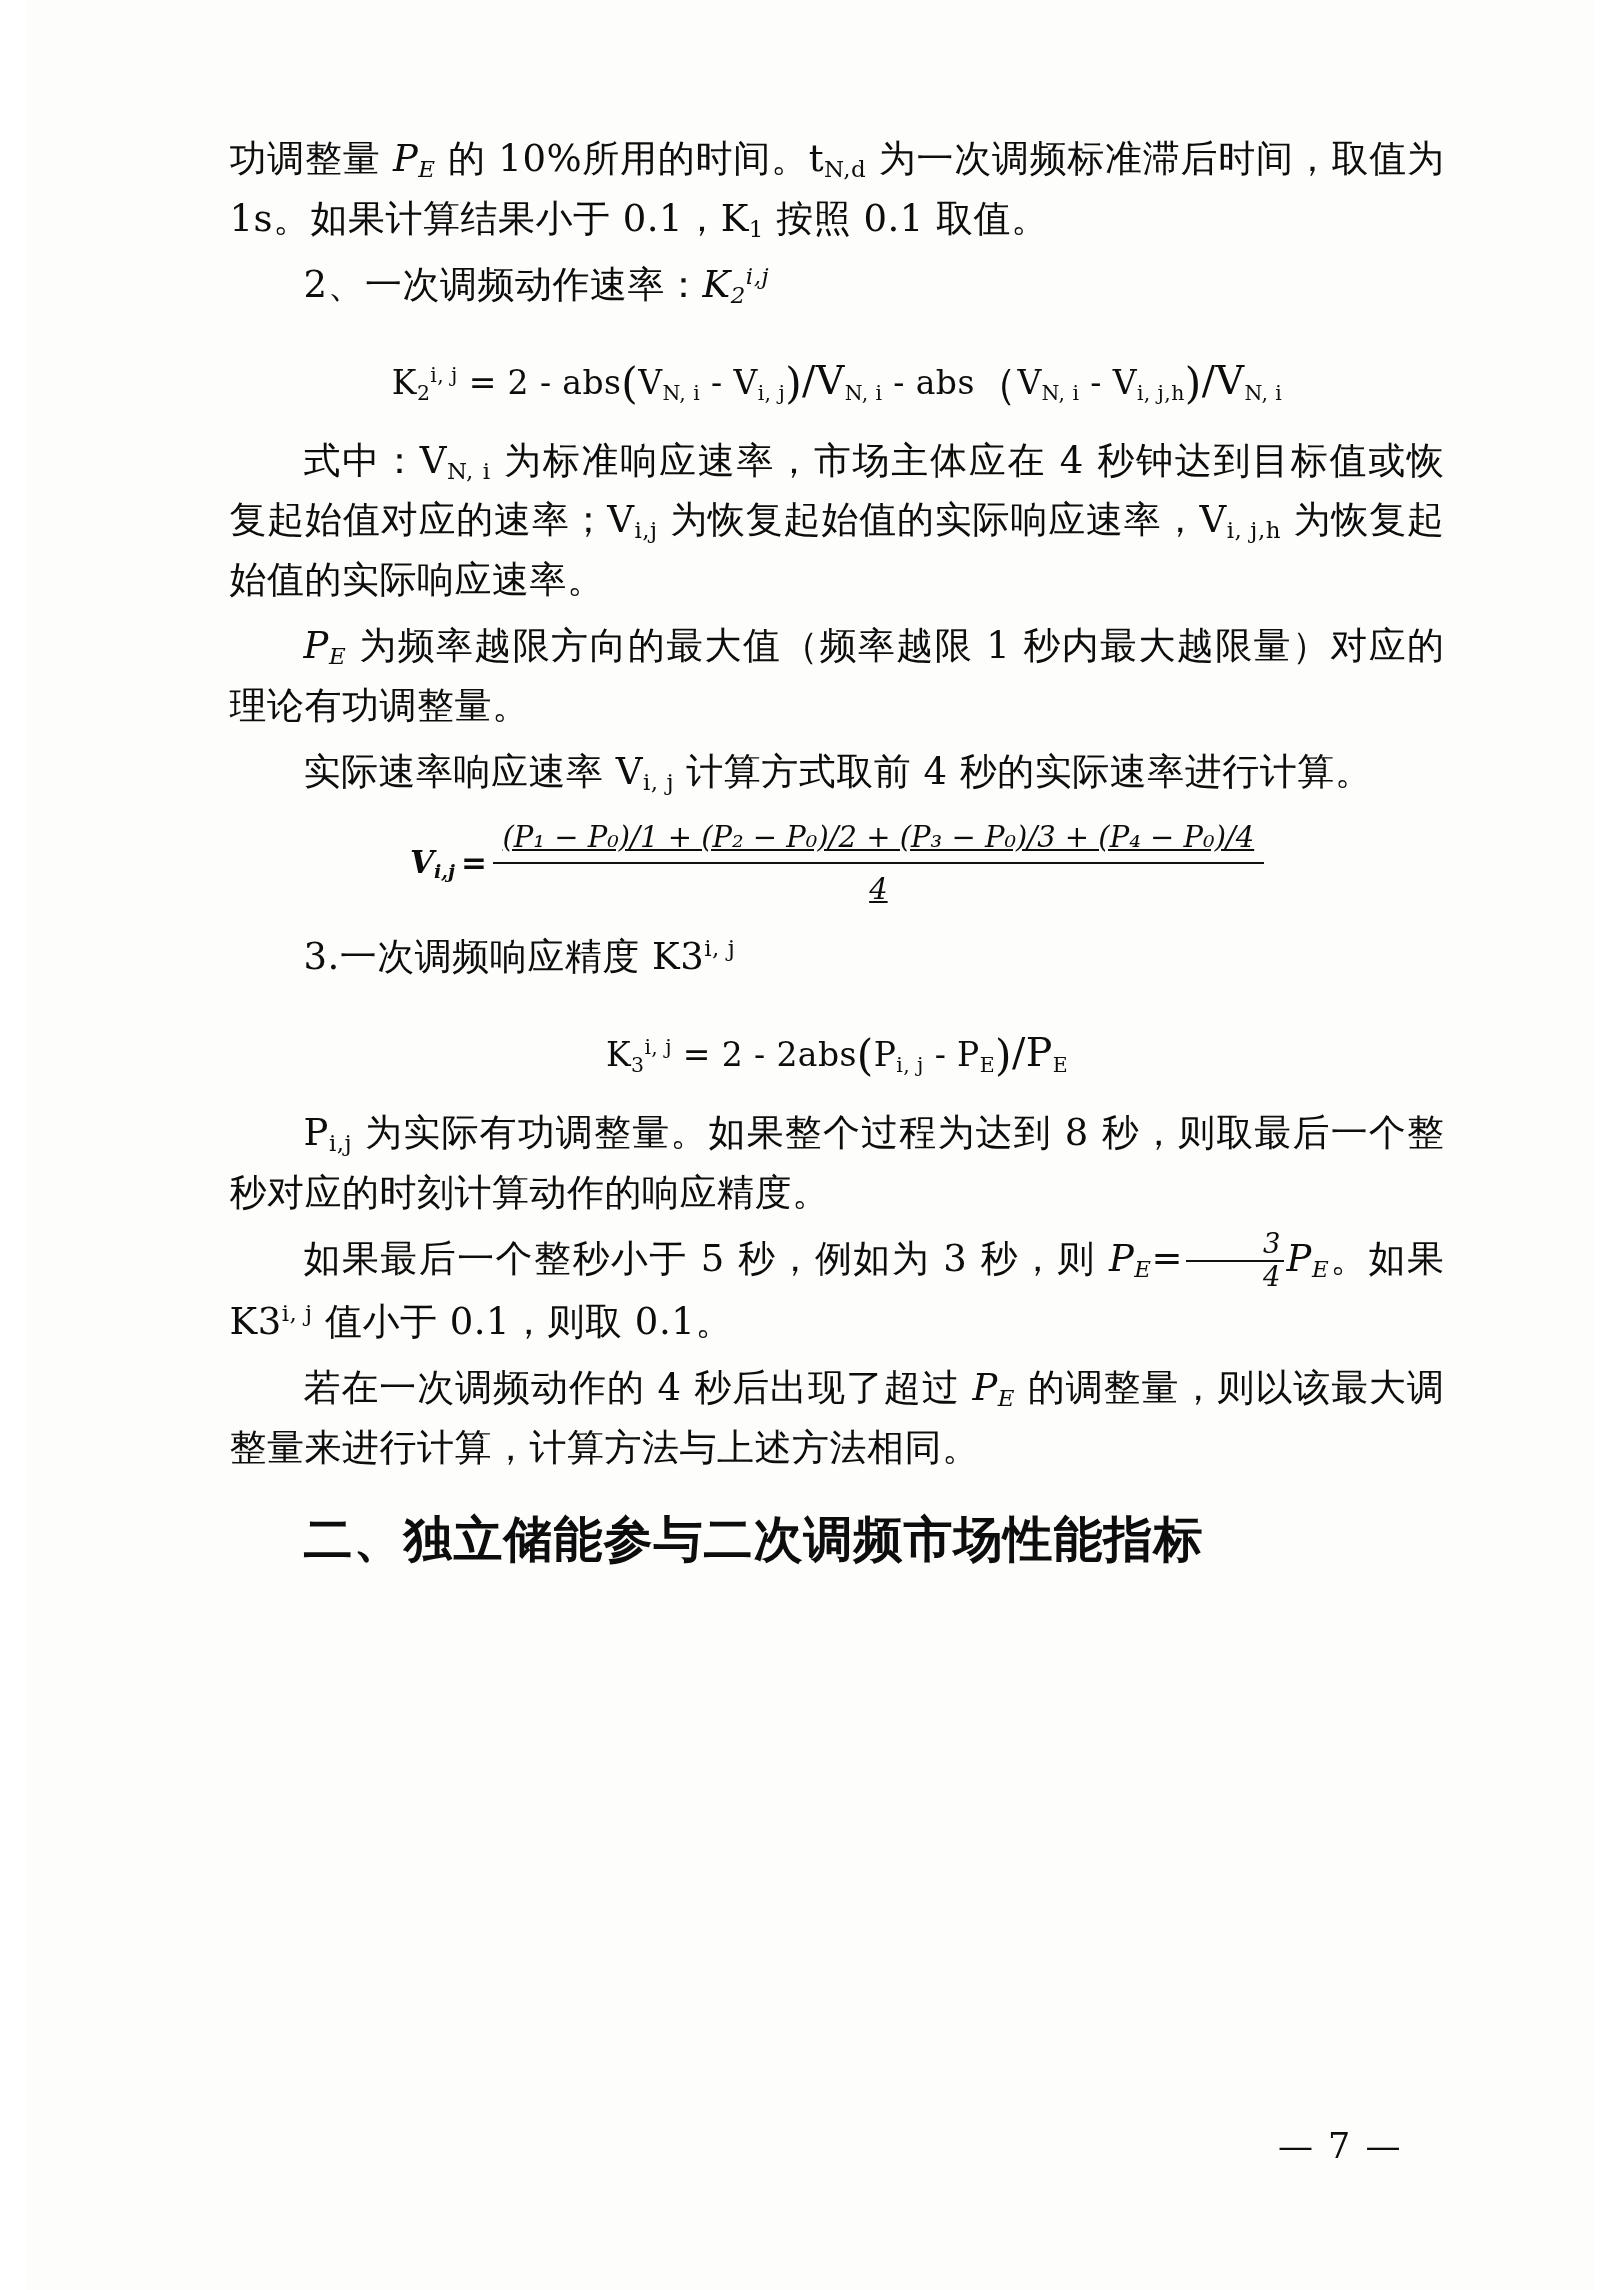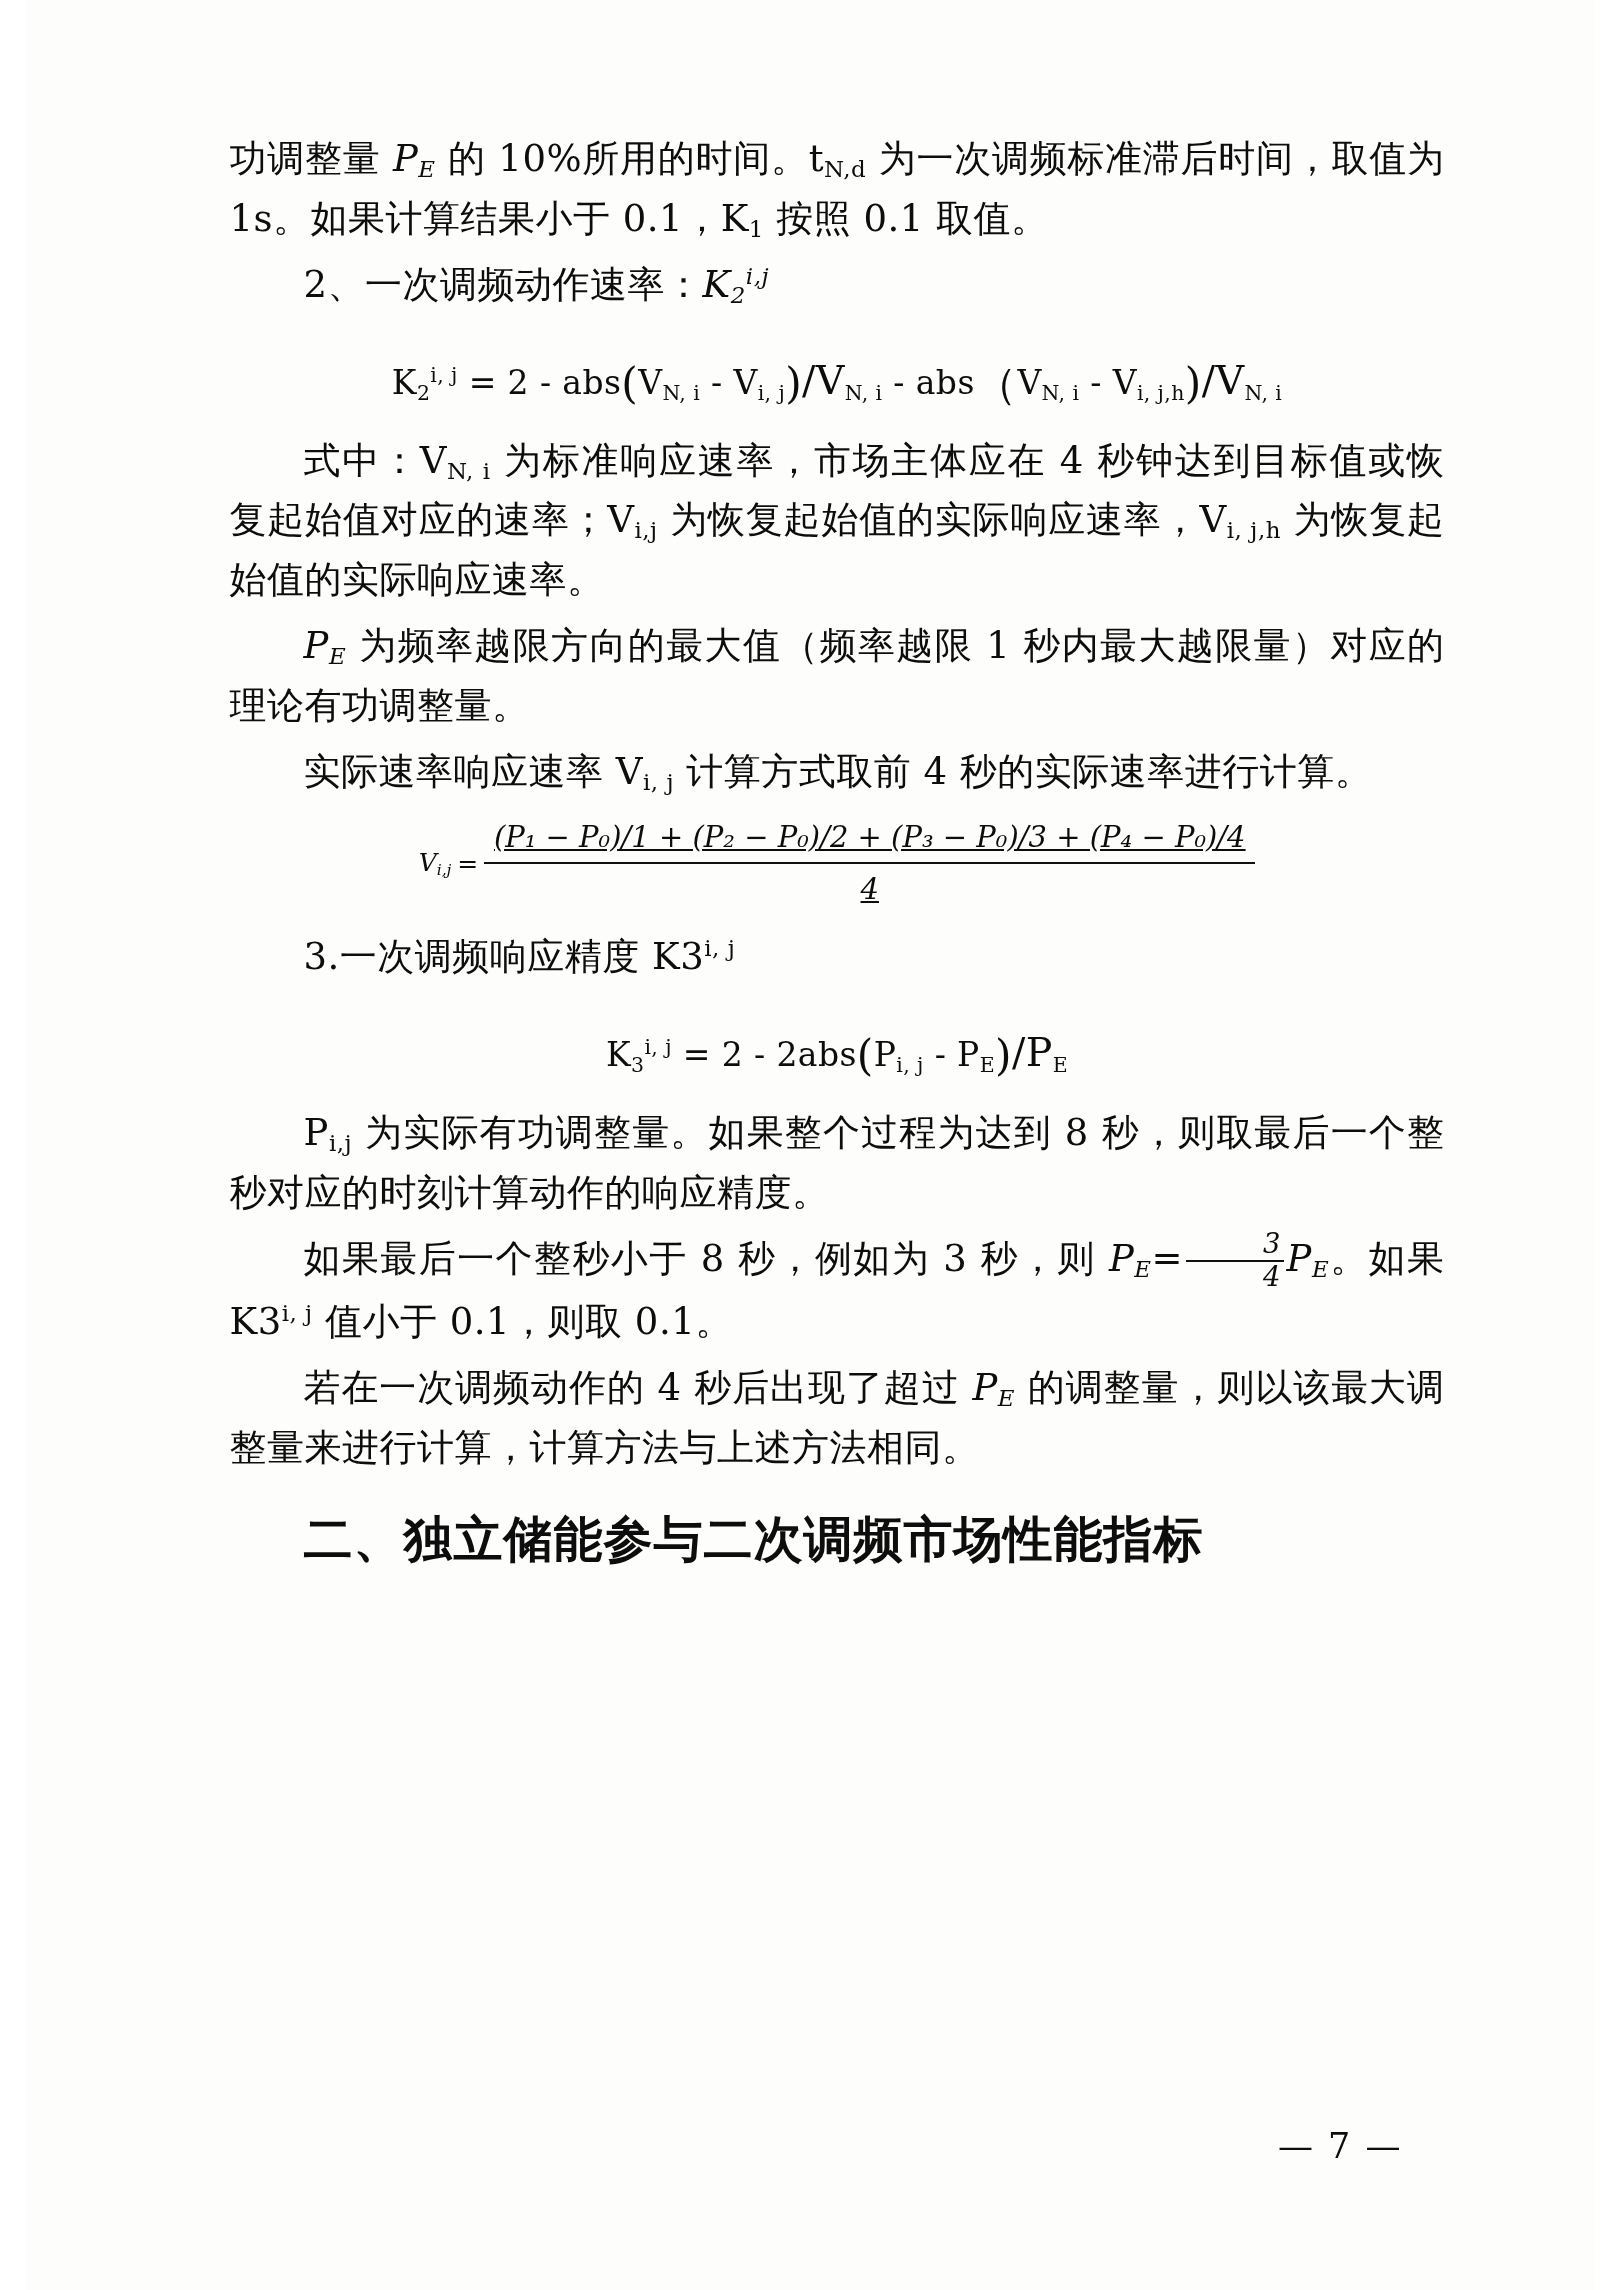--- a/index.html
+++ b/index.html
@@ -87,22 +87,23 @@
   .frac-den {
     display: block;
     padding-top: 3.9px;
     font-size: 29px;
     font-style: italic;
   }
   .frac-lhs {
     display: inline-block;
     vertical-align: middle;
     font-style: italic;
-    font-size: 25px;
+    font-size: 31px;
     padding-right: 5.9px;
+    font-weight: bold;
   }
   .small-frac {
     display: inline-block;
     vertical-align: middle;
     text-align: center;
     font-size: 0.74em;
     line-height: 1.05;
     font-style: italic;
     margin: 0 2.9px;
   }
@@ -176,21 +177,21 @@
 
     <div class="formula formula-2">
       <span>K</span><sub class="f-sub">3</sub><sup class="f-sup">i, j</sup><span> = 2 - 2abs</span><span class="bigparen">(</span><span>P</span><sub class="f-sub">i, j</sub><span> - P</span><sub class="f-sub">E</sub><span class="bigparen">)</span><span class="slash">/P</span><sub class="f-sub">E</sub>
     </div>
 
     <p class="para indent">
       <span>P</span><sub>i,j</sub><span> 为实际有功调整量。如果整个过程为达到 8 秒，则取最</span><span>后一个整秒对应的时刻计算动作的响应精度。</span>
     </p>
 
     <p class="para indent">
-      <span>如果最后一个整秒小于 8 秒，例如为 3 秒，则 </span><span class="ital">P</span><sub class="ital">E</sub><span>=</span><span class="small-frac"><span class="n">3</span><span class="d">4</span></span><span class="ital">P</span><sub class="ital">E</sub><span>。如</span><span>果 K3</span><sup>i, j</sup><span> 值小于 0.1，则取 0.1。</span>
+      <span>如果最后一个整秒小于 5 秒，例如为 3 秒，则 </span><span class="ital">P</span><sub class="ital">E</sub><span>=</span><span class="small-frac"><span class="n">3</span><span class="d">4</span></span><span class="ital">P</span><sub class="ital">E</sub><span>。如</span><span>果 K3</span><sup>i, j</sup><span> 值小于 0.1，则取 0.1。</span>
     </p>
 
     <p class="para indent">
       <span>若在一次调频动作的 4 秒后出现了超过 </span><span class="ital">P</span><sub class="ital">E</sub><span> 的调整量，则以该</span><span>最大调整量来进行计算，计算方法与上述方法相同。</span>
     </p>
 
     <p class="heading">二、独立储能参与二次调频市场性能指标</p>
 
   </div>
 

